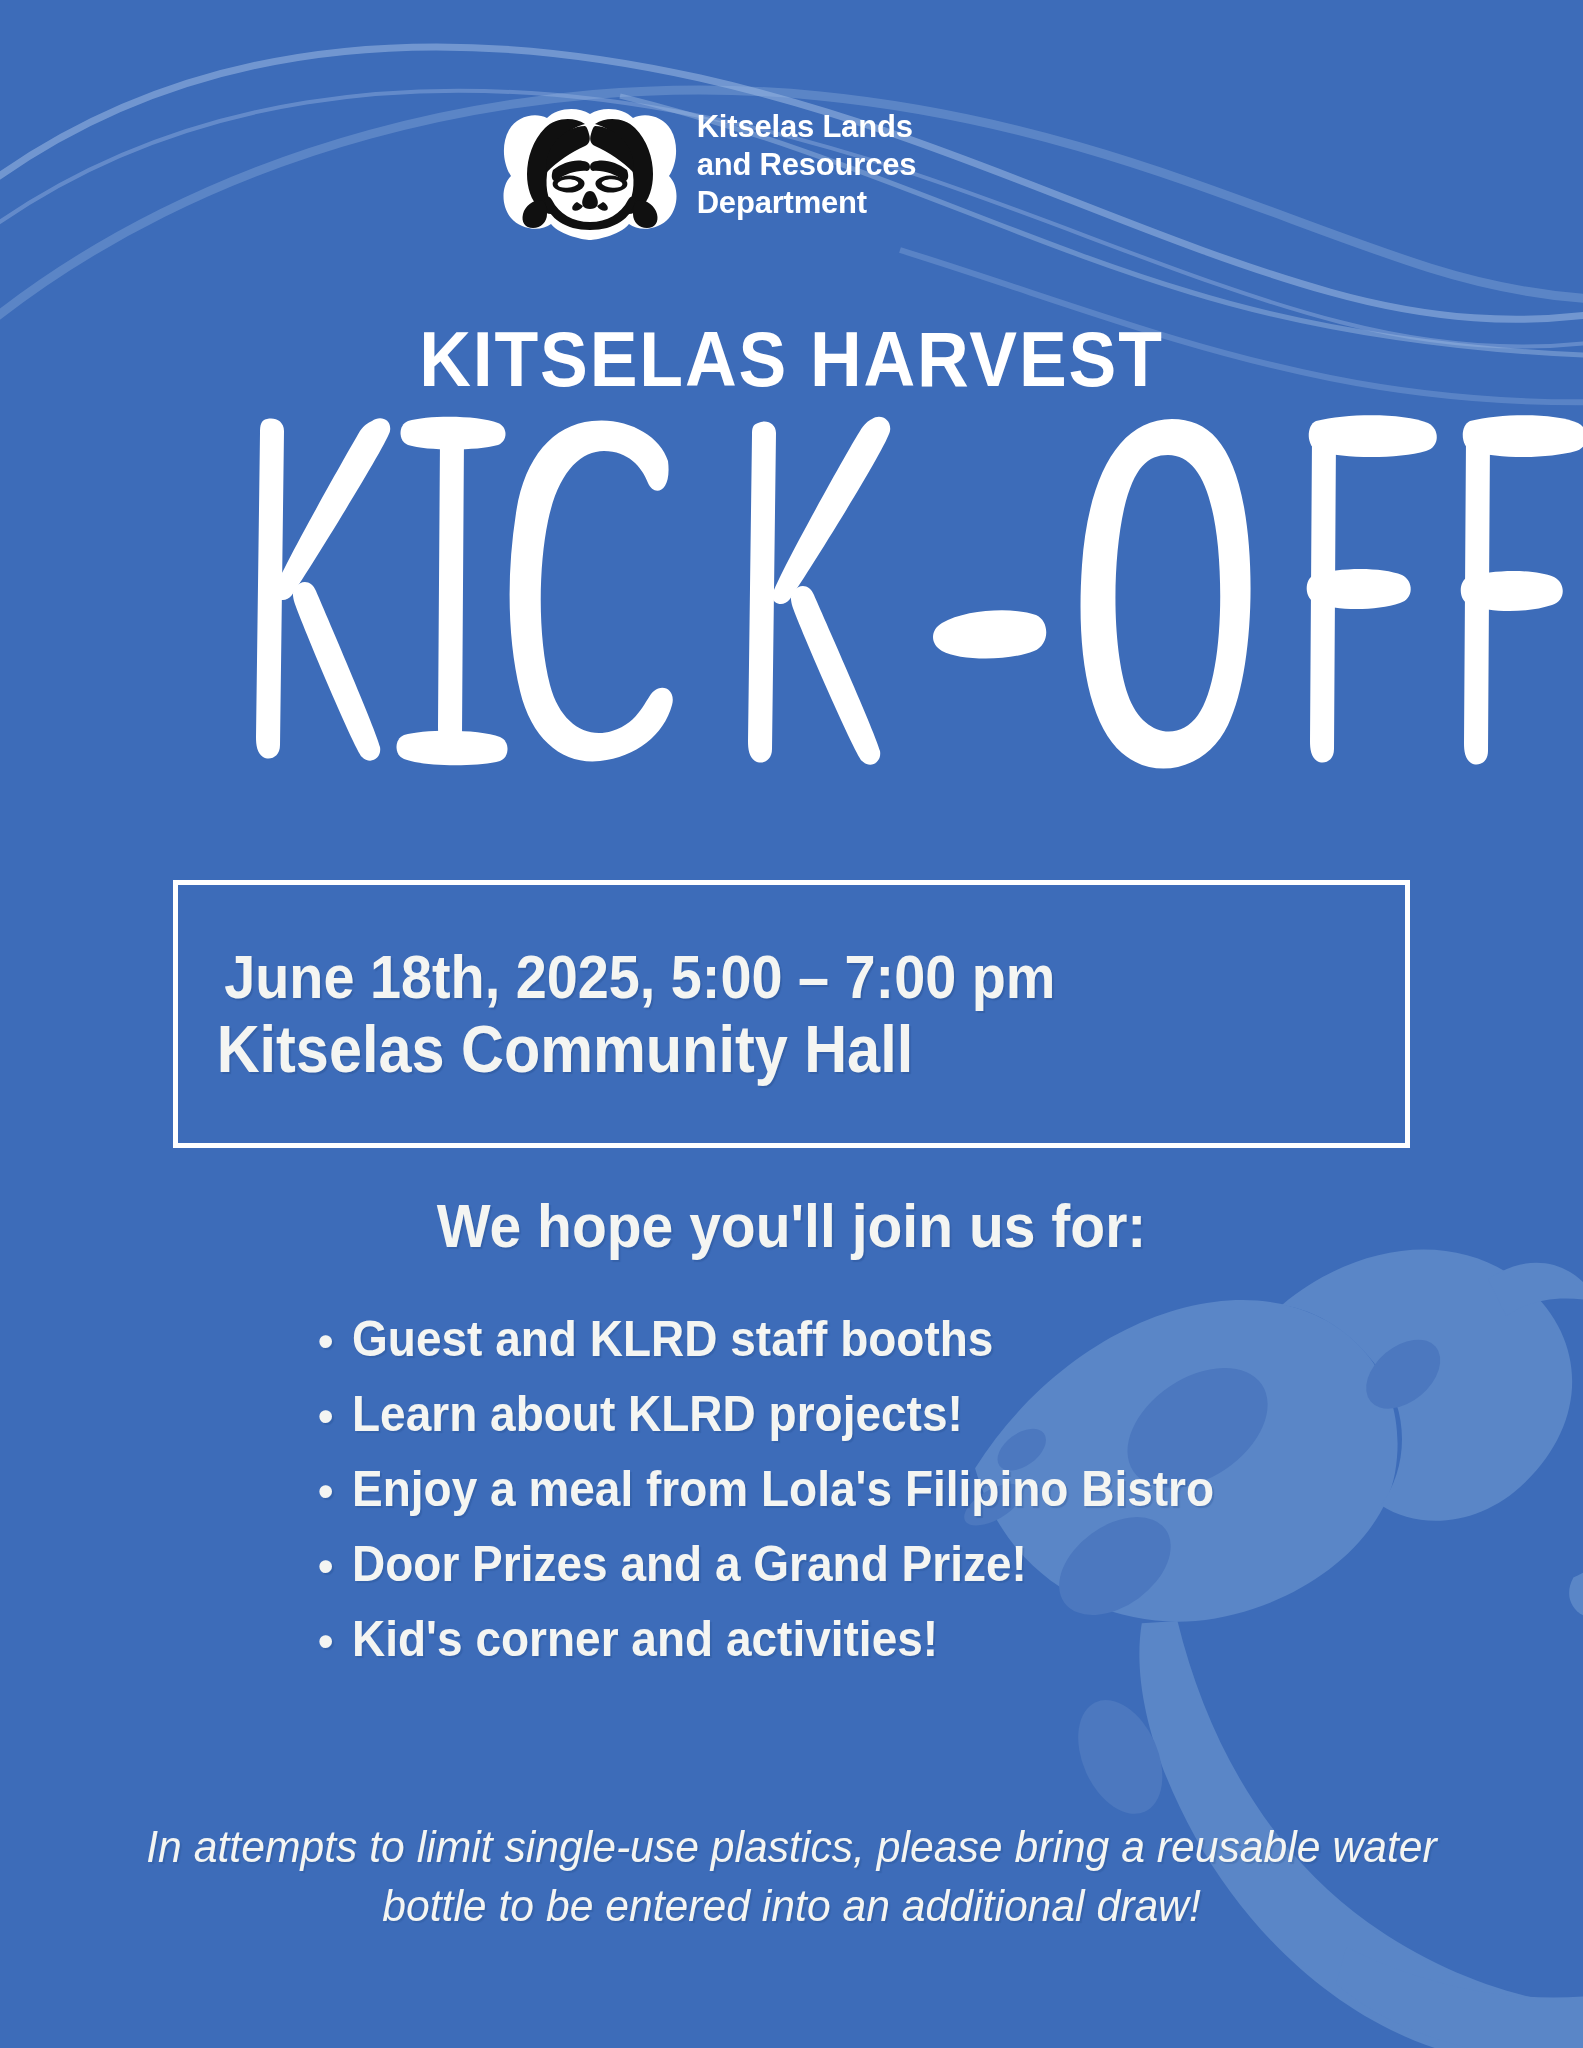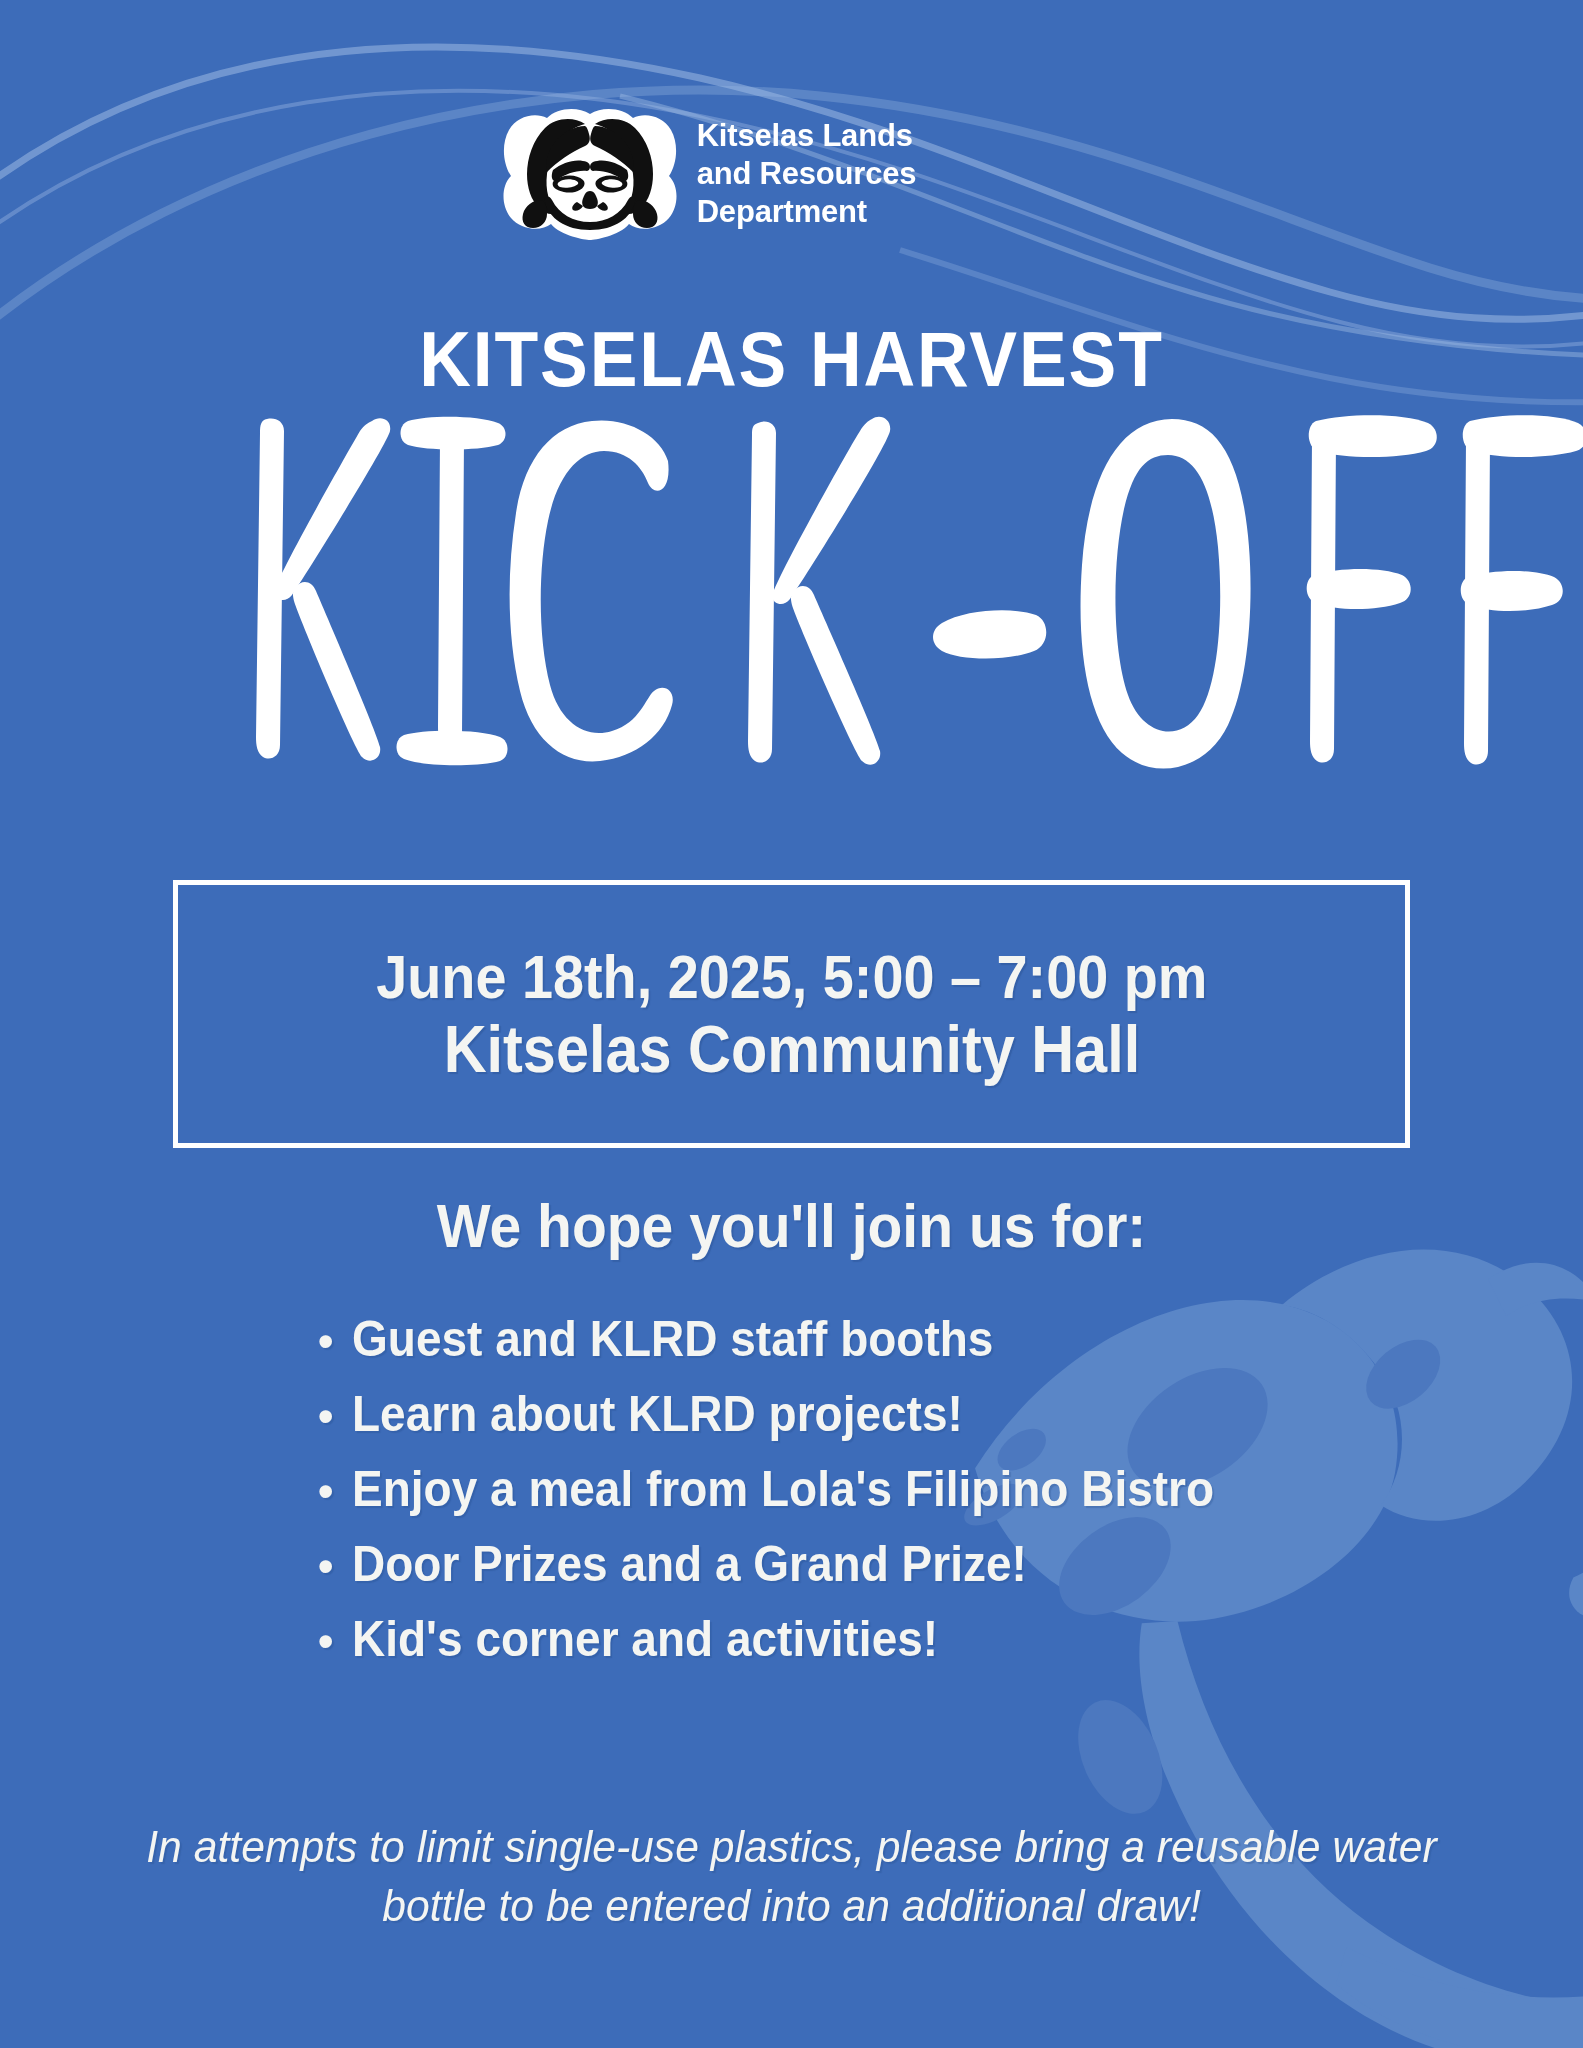--- a/index.html
+++ b/index.html
@@ -26,21 +26,21 @@
   #watermark-layer { right: -40px; bottom: -60px; width: 760px; height: 940px; }
 
   
   #org-header {
     position: absolute;
     top: 108px;
     left: 0;
     width: 1415px;
     display: flex;
     justify-content: center;
-    align-items: center;
+    align-items: flex-start;
     gap: 16px;
   }
   #org-logo { width: 182px; height: 132px; flex: none; }
   #org-name {
     font-family: "Liberation Sans", sans-serif;
     font-weight: bold;
     font-size: 31px;
     line-height: 1.23;
     letter-spacing: -0.2px;
     color: #ffffff;
@@ -76,21 +76,21 @@
     position: absolute;
     left: 173px;
     top: 880px;
     width: 1237px;
     height: 268px;
     border: 5px solid #ffffff;
     box-sizing: border-box;
     display: flex;
     flex-direction: column;
     justify-content: center;
-    align-items: center;
+    align-items: flex-start;
   }
   .event-line {
     font-family: "Liberation Sans Narrow", "Liberation Sans", sans-serif;
     font-weight: bold;
     color: #f4f5f2;
     text-align: center;
     transform: scaleX(0.90);
     text-shadow: 2px 2px 1px rgba(32,70,130,0.30);
   }
   #event-datetime { font-size: 62px; line-height: 1.13; }

